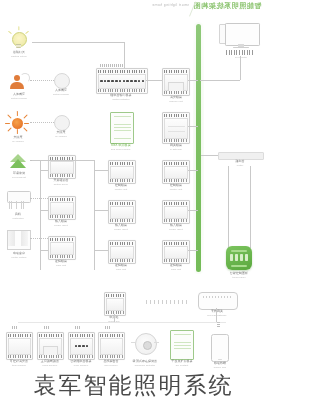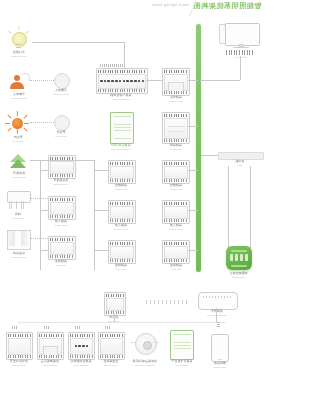--- a/index.html
+++ b/index.html
@@ -535,14 +535,15 @@
       <i style="width:2.6px;height:.6px;"></i>
     </div>
   <div class="phone" style="left:211px;top:334px;width:16px;height:26px;"></div>
   <div class="lbl abs" style="left:203px;top:362px;width:34px;">移动终端</div>
   <div class="lbl sub abs" style="left:203px;top:366px;width:34px;">mobile app</div>
 
   <div class="wire h" style="left:18px;top:322px;width:208px;opacity:.45;"></div>
   <div class="wire v" style="left:114px;top:314px;height:8px;"></div>
   <div class="wire v" style="left:216px;top:308px;height:14px;"></div>
 
+  <div id="watermark">袁军智能照明系统</div>
 
 </div>
 
 </body></html>

